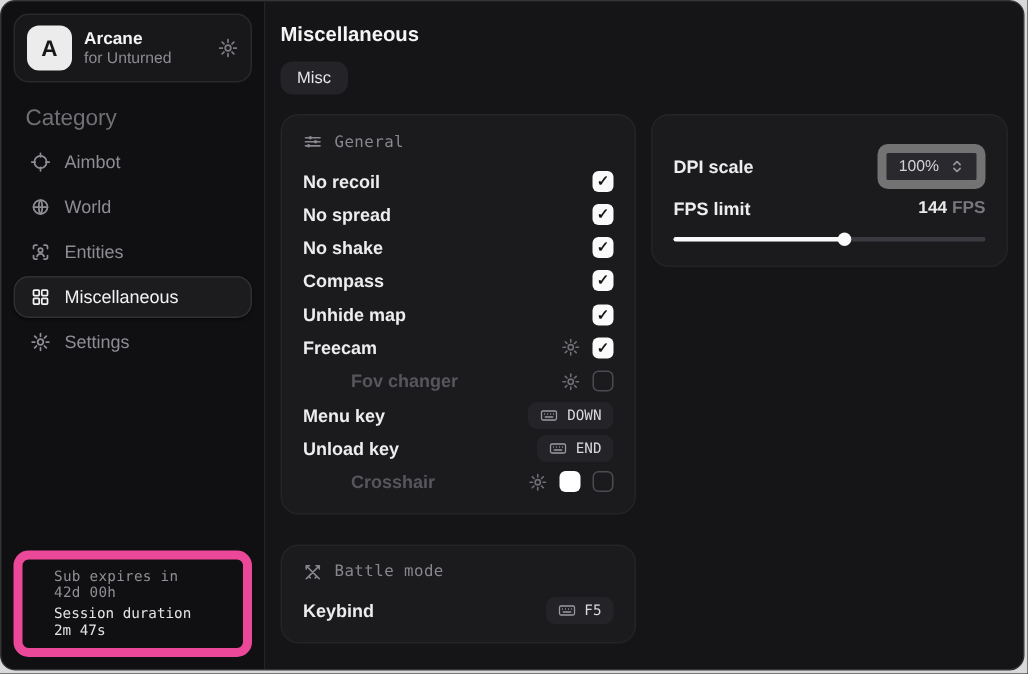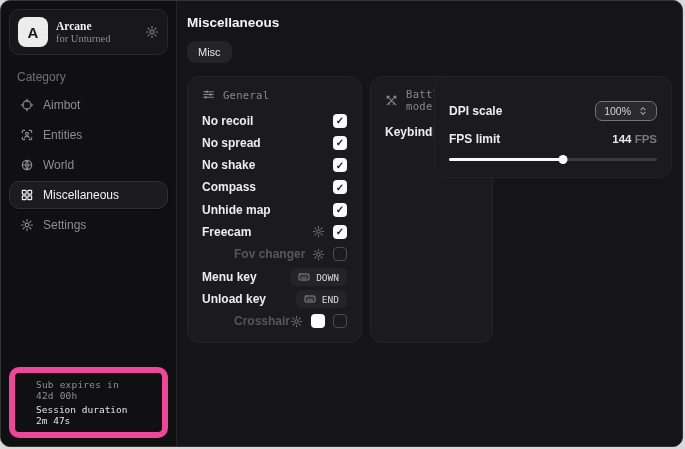--- a/index.html
+++ b/index.html
@@ -18,27 +18,27 @@
     display:flex;flex-direction:column;padding:8px;box-sizing:border-box;
   }
   .app-card{
     border:1px solid #29292d;background:#18181b;border-radius:10px;
     padding:7px 8px;display:flex;align-items:center;gap:8px;
   }
   .avatar{
     width:30px;height:30px;border-radius:8px;background:#ececec;color:#18181b;
     font-weight:bold;font-size:15px;display:flex;align-items:center;justify-content:center;
   }
-  .app-meta{display:flex;flex-direction:column;gap:1px;flex:1;font-family:Liberation Serif, serif;}
+  .app-meta{display:flex;flex-direction:column;gap:1px;flex:1;}
   .app-name{font-size:11.5px;font-weight:bold;color:#f4f4f5;}
   .app-sub{font-size:10.5px;color:#8b8b91;}
   .icon{display:inline-flex;align-items:center;justify-content:center;color:inherit;}
   .icon svg{width:1em;height:1em;display:block;}
   .app-gear{font-size:14px;color:#7c7c82;cursor:pointer;}
-  .cat-label{font-size:12px;color:#707075;margin:15px 8px 7px 8px;}
+  .cat-label{font-size:15px;color:#707075;margin:15px 8px 7px 8px;}
   .nav{display:flex;flex-direction:column;gap:2px;}
   .nav-item{
     height:26px;display:flex;align-items:center;gap:9px;padding:0 10px;
     border:1px solid transparent;border-radius:10px;color:#8d8d93;font-size:12px;cursor:pointer;
   }
   .nav-item .icon{font-size:14px;}
   .nav-item.active{
     background:#1c1c1f;border-color:#303034;color:#f2f2f4;
     box-shadow:0 1px 2px rgba(0,0,0,.4);
   }
@@ -50,21 +50,21 @@
   .status-line1{font-size:9.5px;color:#8f8f95;letter-spacing:.2px;}
   .status-line2{font-size:9.5px;color:#e3e3e7;margin-top:3px;}
   
   .main{flex:1;background:#151517;padding:14px 14px 0 10px;box-sizing:border-box;overflow:hidden;}
   .page-title{font-size:13.5px;font-weight:bold;color:#f5f5f6;margin:0;}
   .tab{
     display:inline-flex;align-items:center;margin-top:11px;background:#242428;
     border-radius:8px;padding:5px 11px;font-size:11px;color:#e6e6ea;cursor:pointer;
   }
   .columns{display:flex;gap:10px;margin-top:13px;align-items:flex-start;}
-  .col-left{width:237px;min-width:237px;display:flex;flex-direction:row;gap:8px;}
+  .col-left{width:237px;min-width:237px;display:flex;flex-direction:column;gap:20px;}
   .col-right{width:238px;min-width:238px;}
   .card{
     background:#1b1b1e;border:1px solid #242428;border-radius:12px;
     padding:11px 14px 13px 14px;box-sizing:border-box;
   }
   .card-header{
     display:flex;align-items:center;gap:8px;color:#87878d;
     font-family:"DejaVu Sans Mono",monospace;font-size:10.5px;letter-spacing:.3px;
   }
   .card-header .icon{font-size:13px;}
@@ -82,21 +82,21 @@
   .cb.unchecked{border:1px solid #4b4b52;background:transparent;}
   .swatch{width:14px;height:14px;border-radius:4px;cursor:pointer;}
   .key-badge{
     display:flex;align-items:flex-end;gap:6px;background:#242428;border-radius:6px;
     padding:3px 8px;cursor:pointer;font-family:"DejaVu Sans Mono",monospace;
     font-size:9.5px;color:#d9d9dd;
   }
   .key-badge .icon{font-size:12px;color:#9a9aa1;}
   
   .select{
-    display:flex;align-items:center;gap:7px;background:#29292e;border:1px solid #737373;
+    display:flex;align-items:center;gap:7px;background:#29292e;border:6px solid #737373;
     border-radius:7px;padding:3px 8px;font-size:10.5px;color:#d4d4d8;cursor:pointer;
   }
   .select .icon{font-size:10px;color:#9a9aa1;}
   .disp-row1{margin-top:13px;height:20px;}
   .disp-row2{margin-top:10px;height:15px;gap:17px;}
   .fps-value{font-size:11.5px;font-family:"Liberation Sans",sans-serif;}
   .fps-value b{color:#e9e9ec;}
   .fps-value span{color:#77777d;font-weight:bold;}
   .slider{position:relative;height:10px;margin-top:8px;cursor:pointer;}
   .slider-track{position:absolute;top:4px;left:0;right:0;height:2.5px;border-radius:2px;background:#3a3a40;}
@@ -134,35 +134,35 @@
             <svg viewBox="0 0 24 24" fill="none" stroke="currentColor" stroke-width="2" stroke-linecap="round" stroke-linejoin="round">
               <circle cx="12" cy="12" r="7"></circle>
               <path d="M12 2v4M12 18v4M2 12h4M18 12h4"></path>
             </svg>
           </span>
           <span>Aimbot</span>
         </div>
         <div class="nav-item">
           <span class="icon">
             <svg viewBox="0 0 24 24" fill="none" stroke="currentColor" stroke-width="2" stroke-linecap="round" stroke-linejoin="round">
+              <circle cx="12" cy="12" r="8"></circle>
+              <path d="M4 12h16M12 4c2.6 2.6 2.6 13.4 0 16M12 4c-2.6 2.6-2.6 13.4 0 16"></path>
+            </svg>
+          </span>
+          <span>World</span>
+        </div>
+        <div class="nav-item">
+          <span class="icon">
+            <svg viewBox="0 0 24 24" fill="none" stroke="currentColor" stroke-width="2" stroke-linecap="round" stroke-linejoin="round">
               <path d="M4 8V6a2 2 0 0 1 2-2h2M16 4h2a2 2 0 0 1 2 2v2M20 16v2a2 2 0 0 1-2 2h-2M8 20H6a2 2 0 0 1-2-2v-2"></path>
               <circle cx="12" cy="10" r="2.5"></circle>
               <path d="M8 17c.6-2 2.2-3 4-3s3.4 1 4 3"></path>
             </svg>
           </span>
           <span>Entities</span>
-        </div>
-        <div class="nav-item">
-          <span class="icon">
-            <svg viewBox="0 0 24 24" fill="none" stroke="currentColor" stroke-width="2" stroke-linecap="round" stroke-linejoin="round">
-              <circle cx="12" cy="12" r="8"></circle>
-              <path d="M4 12h16M12 4c2.6 2.6 2.6 13.4 0 16M12 4c-2.6 2.6-2.6 13.4 0 16"></path>
-            </svg>
-          </span>
-          <span>World</span>
         </div>
         <div class="nav-item active">
           <span class="icon">
             <svg viewBox="0 0 24 24" fill="none" stroke="currentColor" stroke-width="2" stroke-linecap="round" stroke-linejoin="round">
               <rect x="4" y="4" width="6.5" height="6.5" rx="1"></rect>
               <rect x="13.5" y="4" width="6.5" height="6.5" rx="1"></rect>
               <rect x="4" y="13.5" width="6.5" height="6.5" rx="1"></rect>
               <rect x="13.5" y="13.5" width="6.5" height="6.5" rx="1"></rect>
             </svg>
           </span>

